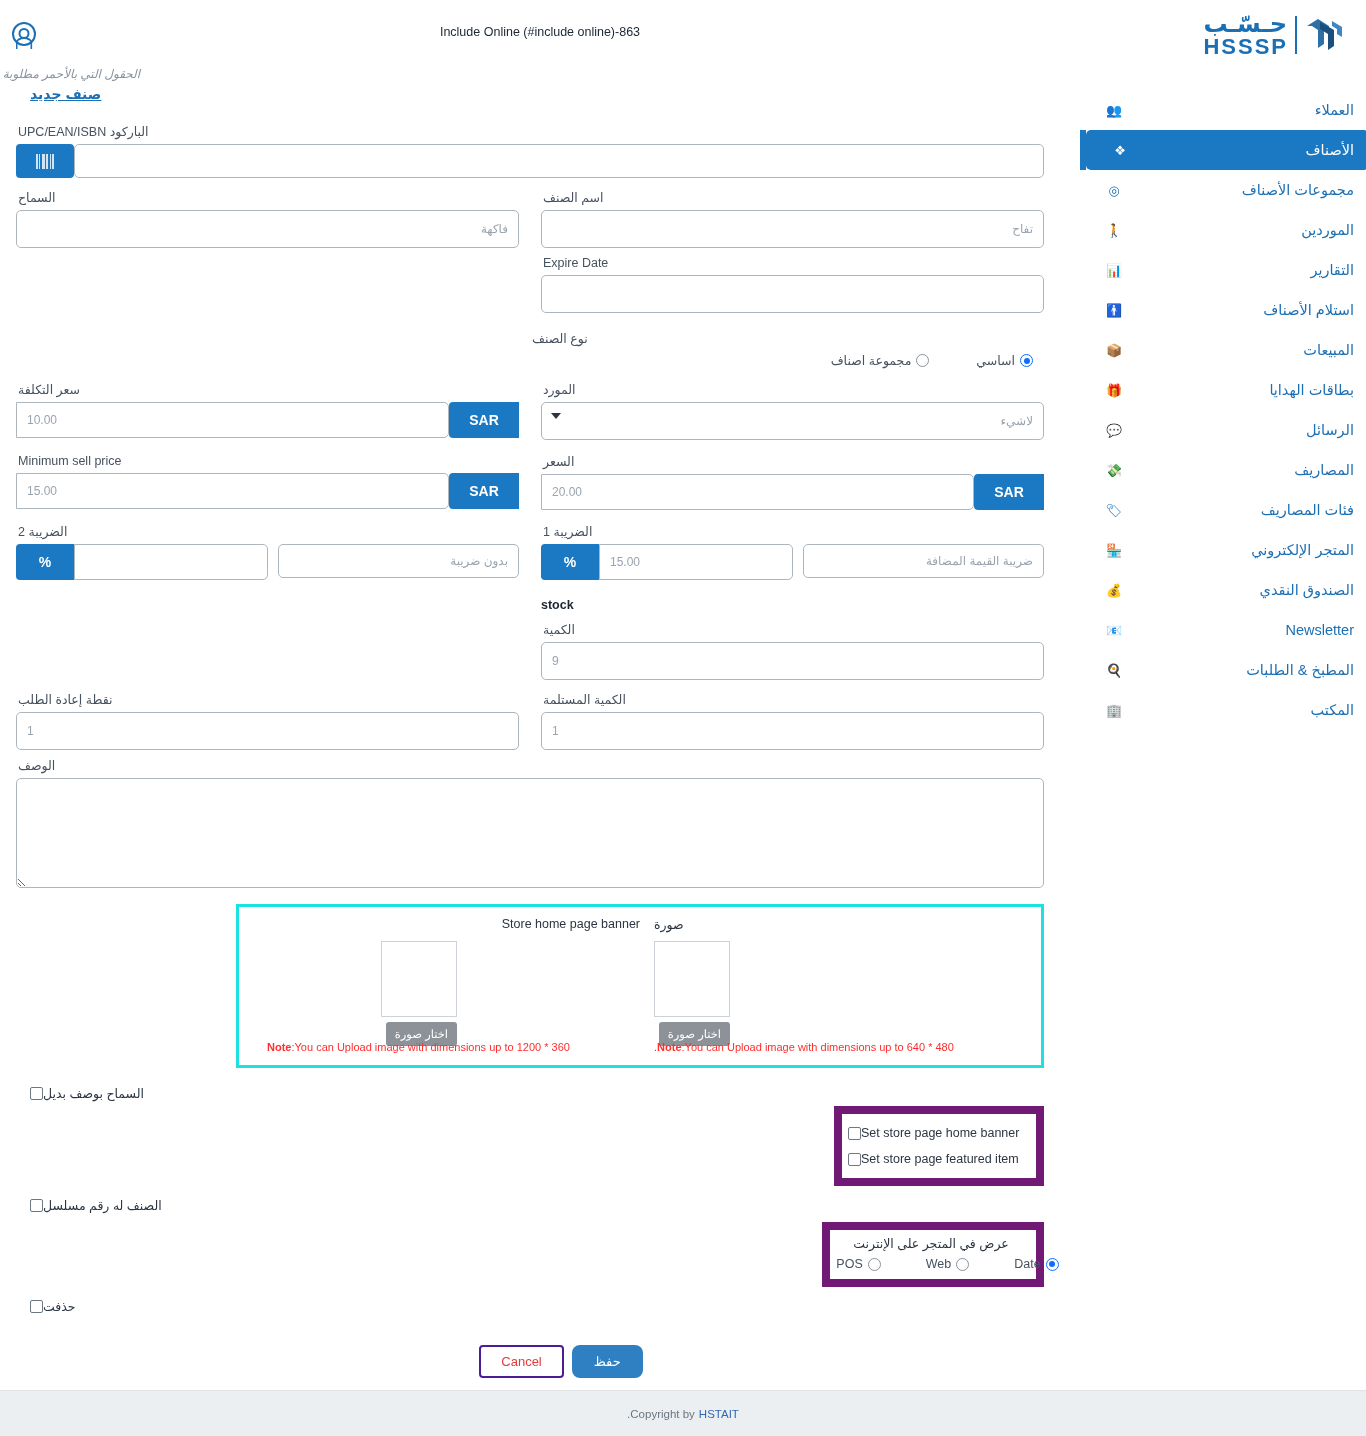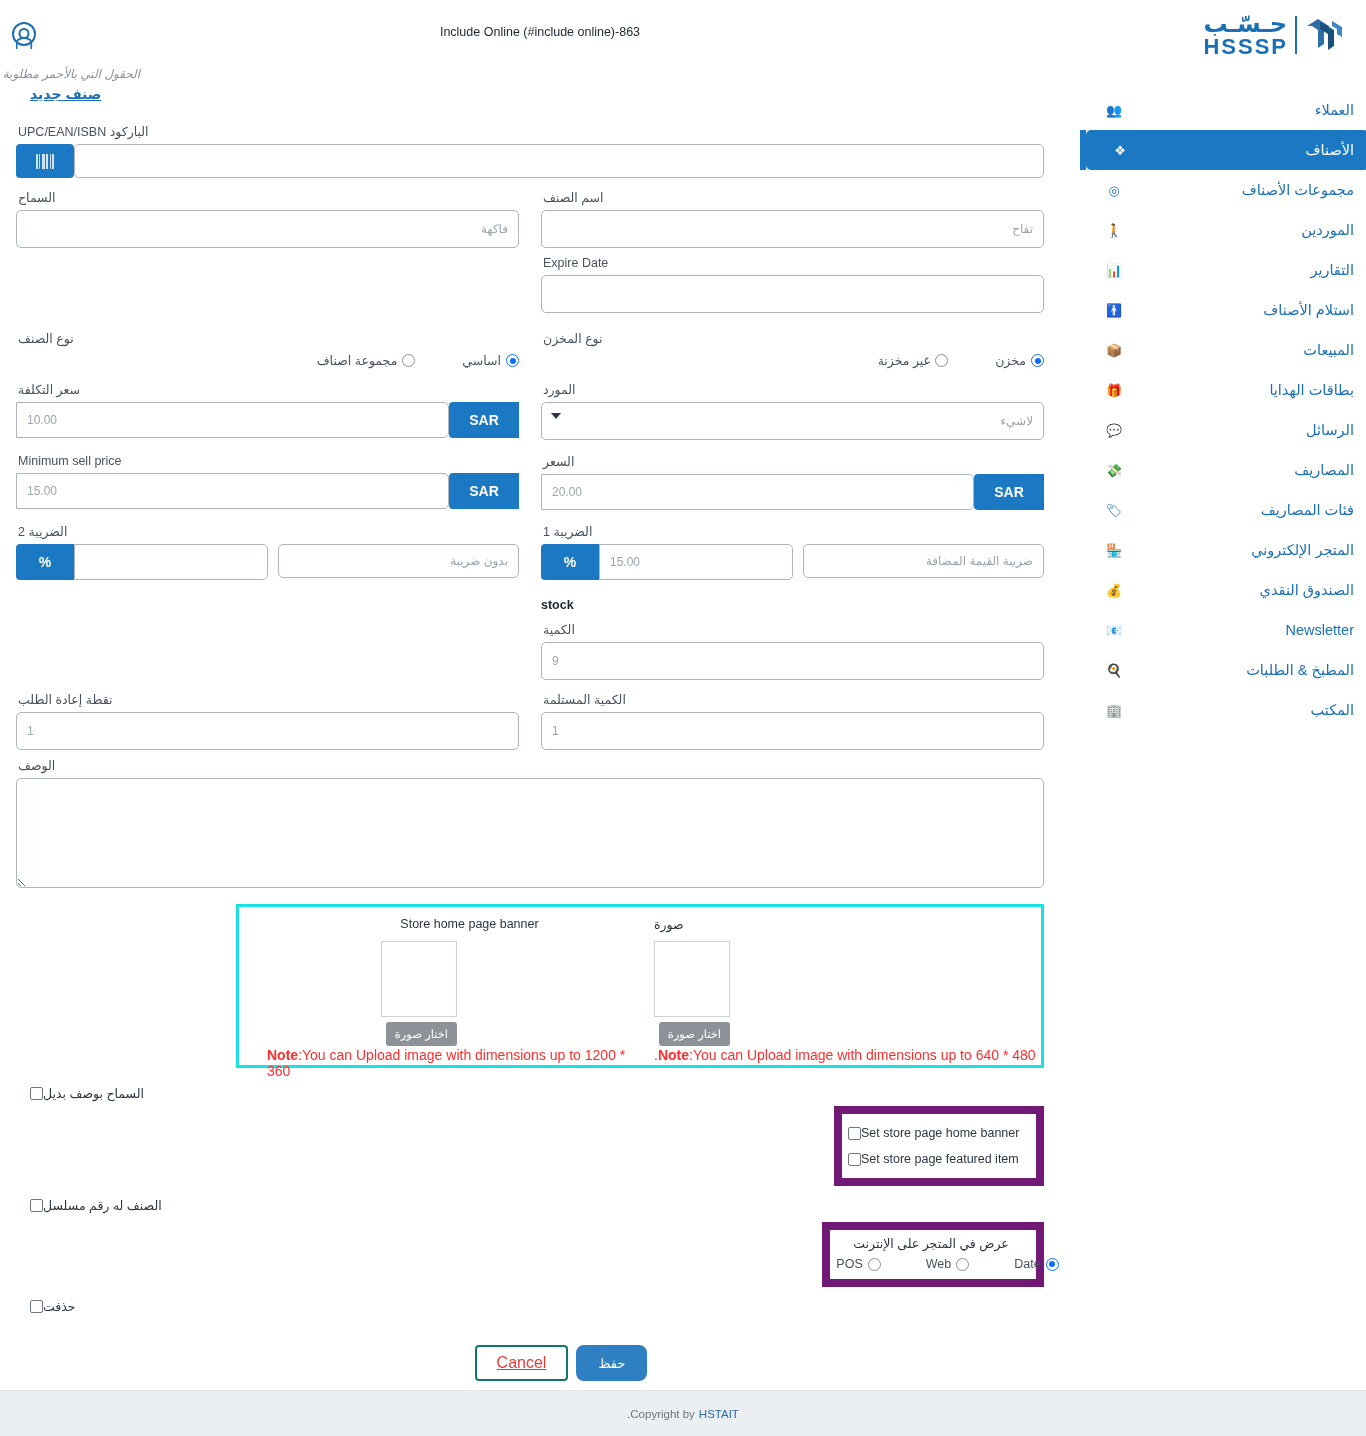--- a/index.html
+++ b/index.html
@@ -169,21 +169,21 @@
     display:flex; direction:rtl;
   }
   .img-col { width: 50%; position:relative; min-height:140px; }
   .img-col .lbl { text-align:center; font-size:12.5px; color:#2b3642; margin-bottom:8px; }
   .img-col .lbl.r { text-align:left; padding-left:14px; }
   .img-box { width:76px; height:76px; border:1px solid #ccd2d8; background:#fff; }
   .choose-btn {
     background:#8d9298; color:#fff; font-size:11.5px; border:none; border-radius:3px;
     padding:5px 9px; margin-top:5px; cursor:pointer; font-family:"Liberation Sans",sans-serif;
   }
-  .note { font-size:14px; color:#ff2d2d; margin-top:12px; direction:rtl; }
+  .note { font-size:11px; color:#ff2d2d; margin-top:6px; direction:rtl; }
   .note b { color:#ff2d2d; }
 
   .right-img-inner { position:absolute; left:14px; top:24px; display:flex; flex-direction:column; align-items:flex-start; }
   .right-note { position:absolute; left:0; top:118px; width:100%; text-align:left; padding-left:14px; }
   .left-img-inner { position:absolute; left:142px; top:24px; display:flex; flex-direction:column; align-items:flex-start; }
   .left-note { position:absolute; left:0; top:118px; width:100%; text-align:left; padding-left:28px; }
 
   
   .chk-zone { width:1028px; margin-top: 12px; }
   .chk-row { display:flex; justify-content:flex-start; align-items:center; height:26px; direction:rtl; padding-left:14px; }
@@ -197,21 +197,21 @@
   .grp2 { width:222px; margin-left:auto; margin-right:0; padding: 6px 10px 8px 6px; text-align:center; }
   .grp2 .g2title { font-size:12.5px; color:#2b3642; text-align:center; margin-bottom:4px; }
   .grp2 .radio-line { justify-content:center; gap:12px; direction:ltr; }
   .grp2 .rb { direction:ltr; }
 
   .wrap-right { display:flex; justify-content:flex-end; width:1028px; }
 
   
   .actions { display:flex; justify-content:center; gap:8px; width:1028px; margin-top:26px; direction:ltr; padding-left: 62px;}
   .btn-save { background:#2f80c2; color:#fff; border:none; border-radius:8px; font-size:13px; padding:8px 22px; cursor:pointer; font-family:"Liberation Sans",sans-serif; }
-  .btn-cancel { background:#fff; color:#e23b3b; border:2px solid #0f766e; border-radius:4px; font-size:16px; padding:7px 20px; cursor:pointer; font-family:"Liberation Sans",sans-serif;text-decoration:underline; }
+  .btn-cancel { background:#fff; color:#e23b3b; border:2px solid #4c1d95; border-radius:4px; font-size:13px; padding:7px 20px; cursor:pointer; font-family:"Liberation Sans",sans-serif; }
 
   
   .footer {
     position:absolute; bottom:0; left:0; width:1366px; height:46px;
     background:#eceff1; border-top:1px solid #dfe3e6;
     display:flex; align-items:center; justify-content:center;
     font-size:11.5px; color:#6b7680; direction:ltr;
   }
   .footer a { color:#2f68b5; text-decoration:none; margin-left:4px; }
 
@@ -350,33 +350,20 @@
 
     <div class="row">
       <div class="col col-right">
         <label class="fld ltr" style="text-align:left">Expire Date</label>
         <input class="inp inp-tall" value="" placeholder="" style="">
       </div>
       <div class="col col-left"></div>
     </div>
 
     <div class="row" style="margin-top:14px">
-      <div class="col col-right">
-        <label class="fld">نوع المخزن</label>
-        <div class="radio-line" id="store-type-radios">
-            <label class="rb">
-              <span class="dot on"></span>
-              <span>مخزن</span>
-            </label>
-            <label class="rb">
-              <span class="dot"></span>
-              <span>غير مخزنة</span>
-            </label>
-          </div>
-      </div>
       <div class="col col-left">
         <label class="fld">نوع الصنف</label>
         <div class="radio-line" id="item-type-radios">
             <label class="rb">
               <span class="dot on"></span>
               <span>اساسي</span>
             </label>
             <label class="rb">
               <span class="dot"></span>
               <span>مجموعة اصناف</span>
@@ -478,21 +465,21 @@
         <div class="lbl r">صورة</div>
         <div class="right-img-inner">
           <div class="img-box"></div>
           <button class="choose-btn">اختار صورة</button>
         </div>
         <div class="note right-note">
           <b>Note</b><span>:You can Upload image with dimensions up to 640 * 480.</span>
         </div>
       </div>
       <div class="img-col">
-        <div class="lbl" style="text-align:center;padding-left:60px">Store home page banner</div>
+        <div class="lbl" style="text-align:right;padding-left:60px">Store home page banner</div>
         <div class="left-img-inner">
           <div class="img-box"></div>
           <button class="choose-btn">اختار صورة</button>
         </div>
         <div class="note left-note">
           <b>Note</b><span>:You can Upload image with dimensions up to 1200 * 360</span>
         </div>
       </div>
     </div>
 

